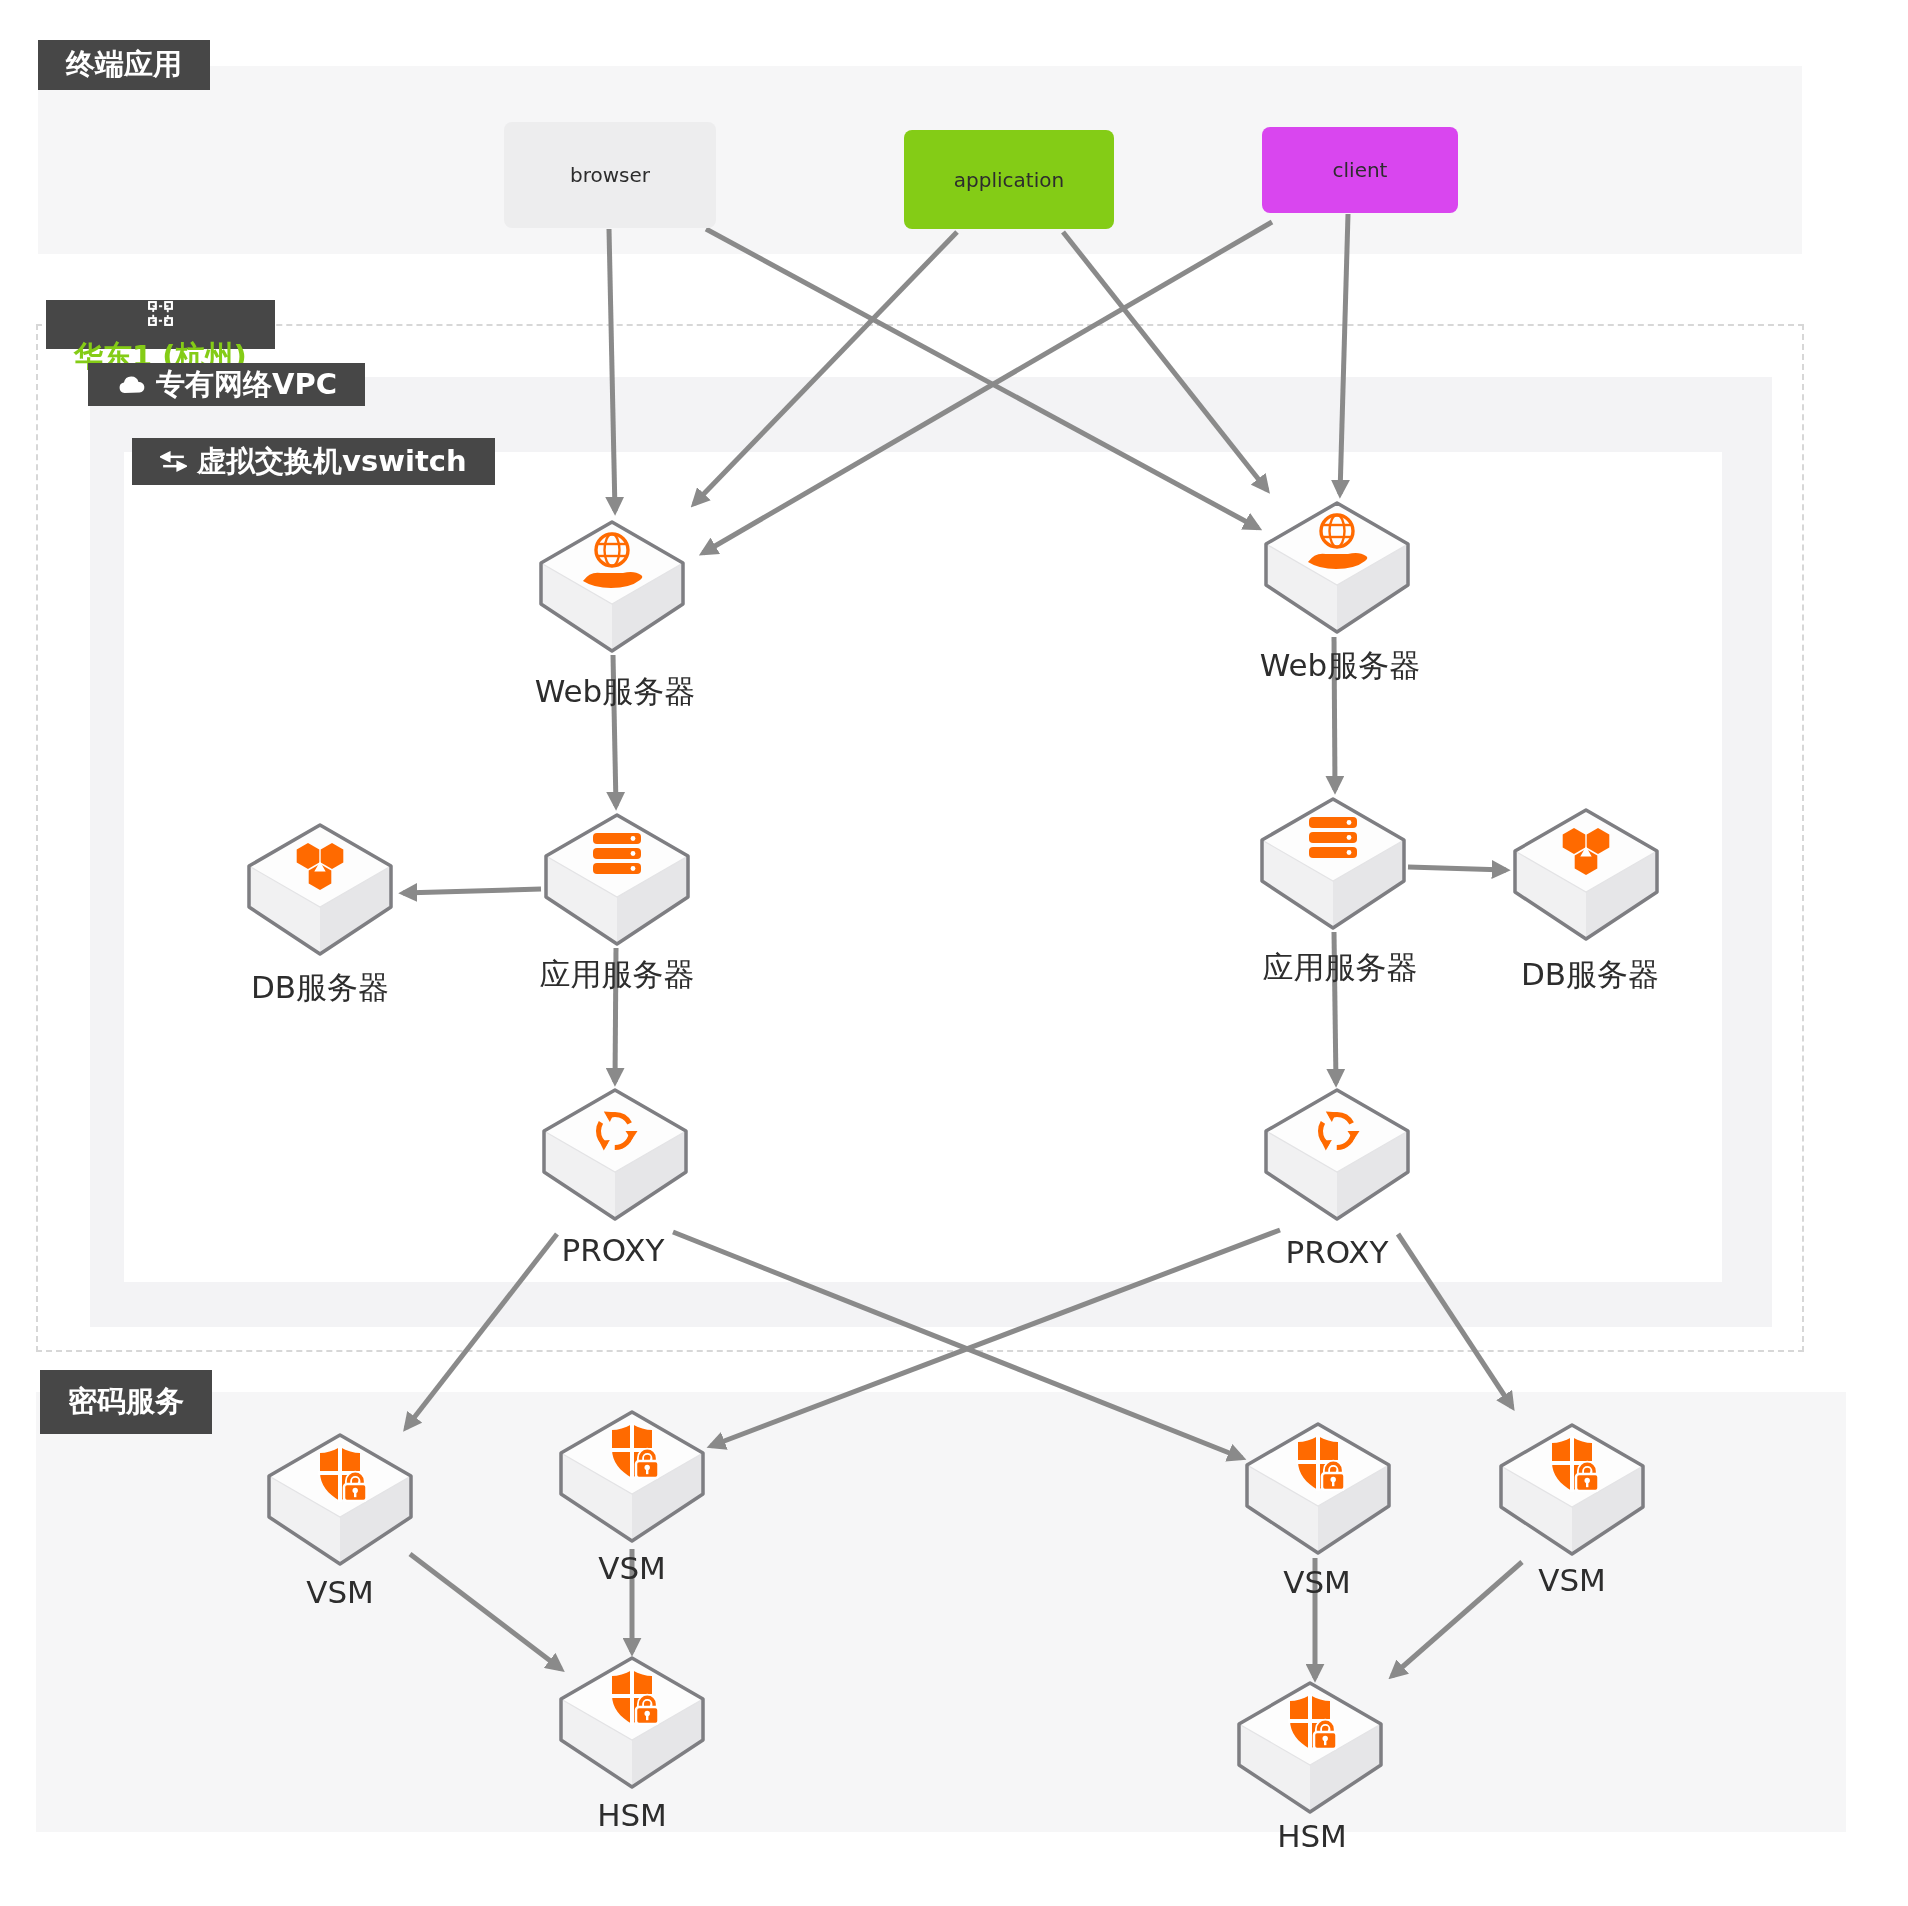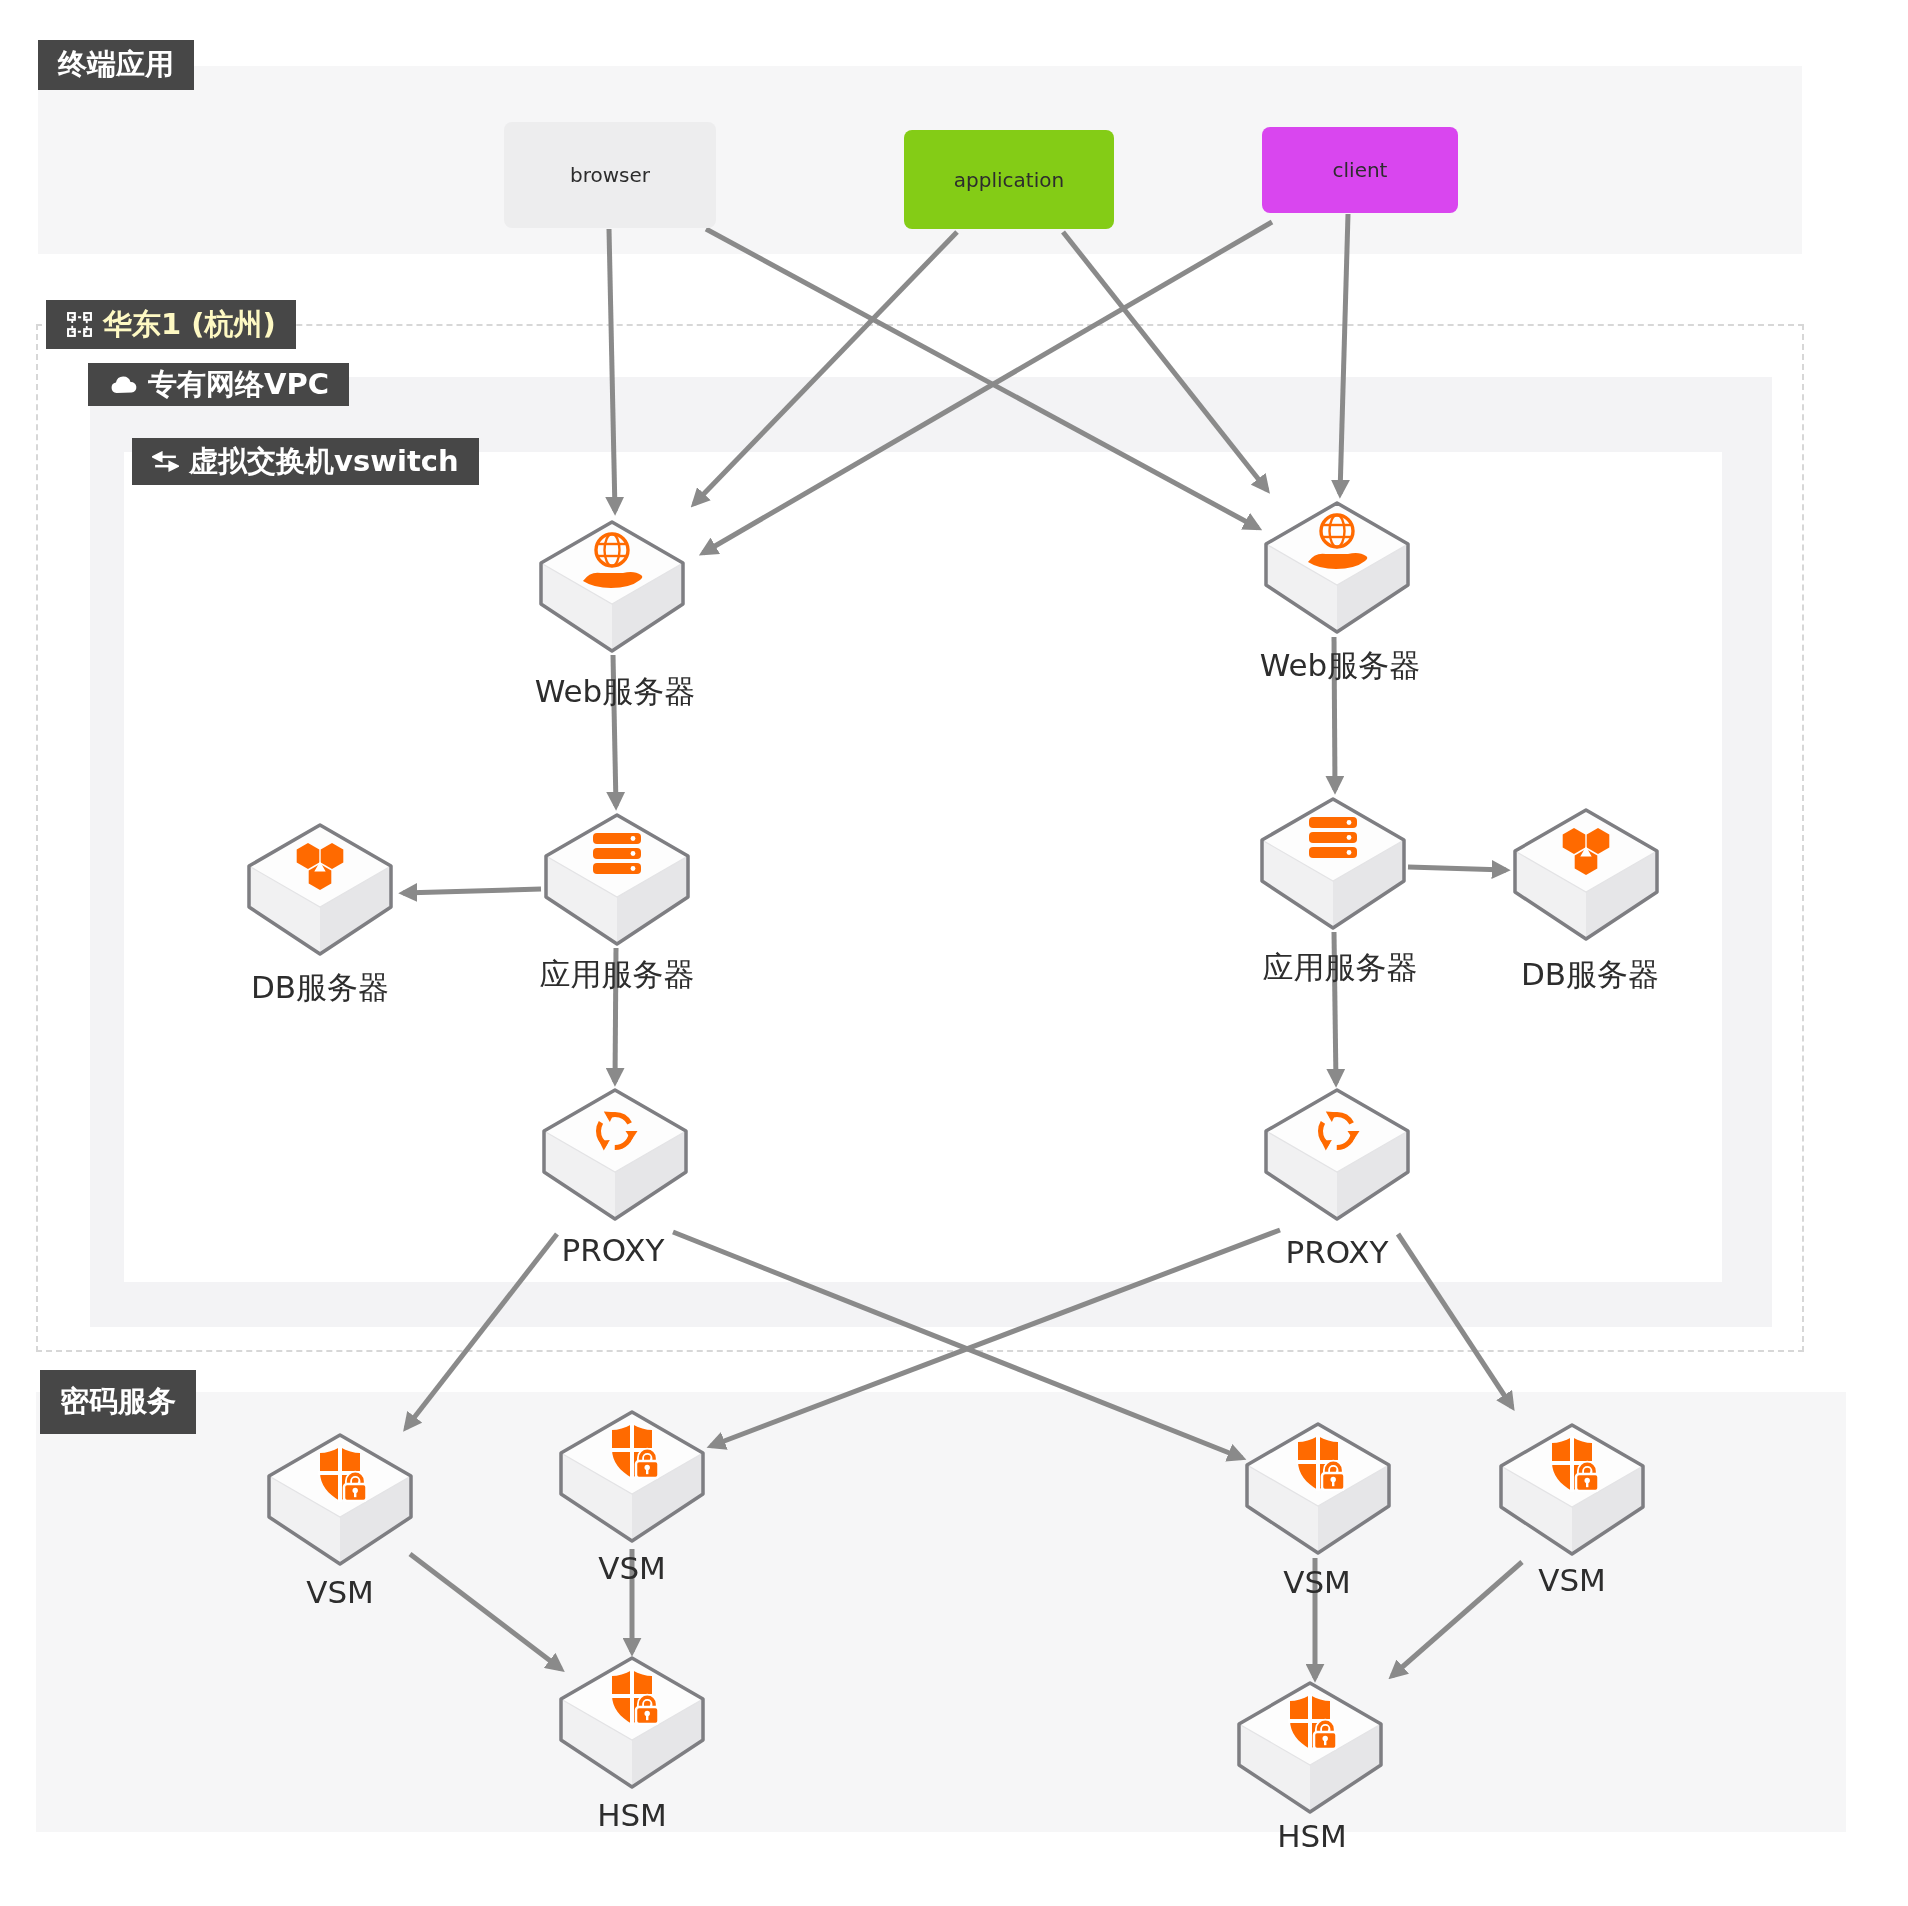--- a/index.html
+++ b/index.html
@@ -7,21 +7,21 @@
     position:relative;
     width:1908px;height:1906px;
     background:#ffffff;
     font-family:"DejaVu Sans","Liberation Sans",sans-serif;
     overflow:hidden;
   }
   .band{position:absolute;}
   .badge{
     position:absolute;
     display:inline-flex;align-items:center;gap:10px;
-    padding:0 20px;
+    padding:0 28px;
     font-weight:bold;font-size:29px;
     white-space:nowrap;
     box-sizing:border-box;
     z-index:6;
   }
   .badge .badge-ic{display:inline-flex;align-items:center;}
   .topbox{
     position:absolute;
     display:flex;align-items:center;justify-content:center;
     border-radius:8px;
@@ -53,21 +53,21 @@
   <div class="band" id="band-terminal" style="left: 38px; top: 66px; width: 1764px; height: 188px; background: rgb(246, 246, 247);"></div>
   <div class="dashed-region" id="region-border" style="left: 36px; top: 324px; width: 1768px; height: 1028px; border-color: rgb(215, 215, 215);"></div>
   <div class="band" id="band-vpc" style="left: 90px; top: 377px; width: 1682px; height: 950px; background: rgb(243, 243, 245);"></div>
   <div class="band" id="band-vswitch" style="left: 124px; top: 452px; width: 1598px; height: 830px; background: rgb(255, 255, 255);"></div>
   <div class="band" id="band-crypto" style="left: 36px; top: 1392px; width: 1810px; height: 440px; background: rgb(246, 246, 247);"></div>
 
   <div class="badge" style="left: 38px; top: 40px; height: 50px; background: rgb(71, 71, 71); color: rgb(255, 255, 255);">
     <span>终端应用</span>
   </div>
 
-  <div class="badge" style="left: 46px; top: 300px; height: 49px; background: rgb(71, 71, 71); color: #fef9c3;">
+  <div class="badge" style="left: 46px; top: 300px; height: 49px; background: rgb(71, 71, 71); color: #84cc16; flex-direction: column;">
     <span class="badge-ic">
       <svg width="27" height="27" viewBox="0 0 26 26">
         <rect x="6" y="6" width="14" height="14" fill="none" stroke="#fff" stroke-width="1.8" stroke-dasharray="3 2.6"></rect>
         <rect x="2" y="2" width="6.5" height="6.5" fill="none" stroke="#fff" stroke-width="2"></rect>
         <rect x="17.5" y="2" width="6.5" height="6.5" fill="none" stroke="#fff" stroke-width="2"></rect>
         <rect x="2" y="17.5" width="6.5" height="6.5" fill="none" stroke="#fff" stroke-width="2"></rect>
         <rect x="17.5" y="17.5" width="6.5" height="6.5" fill="none" stroke="#fff" stroke-width="2"></rect>
       </svg>
     </span>
     <span>华东1 (杭州)</span>

